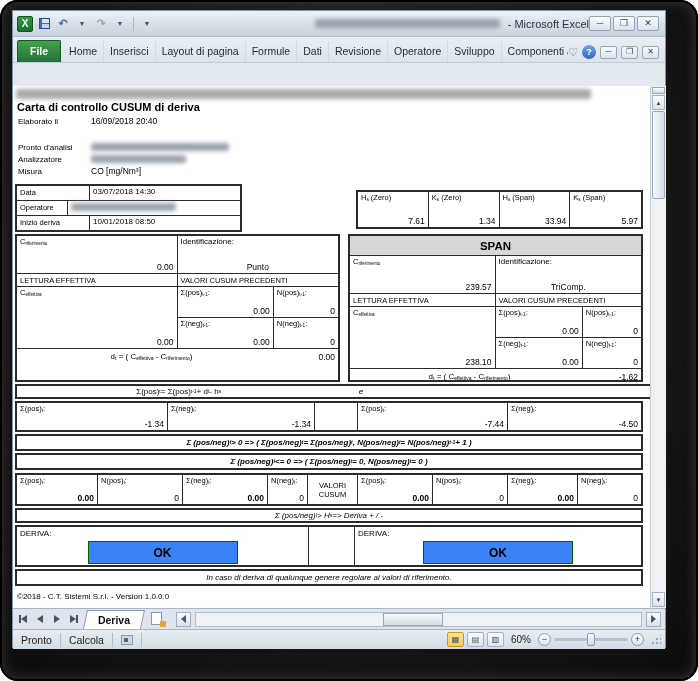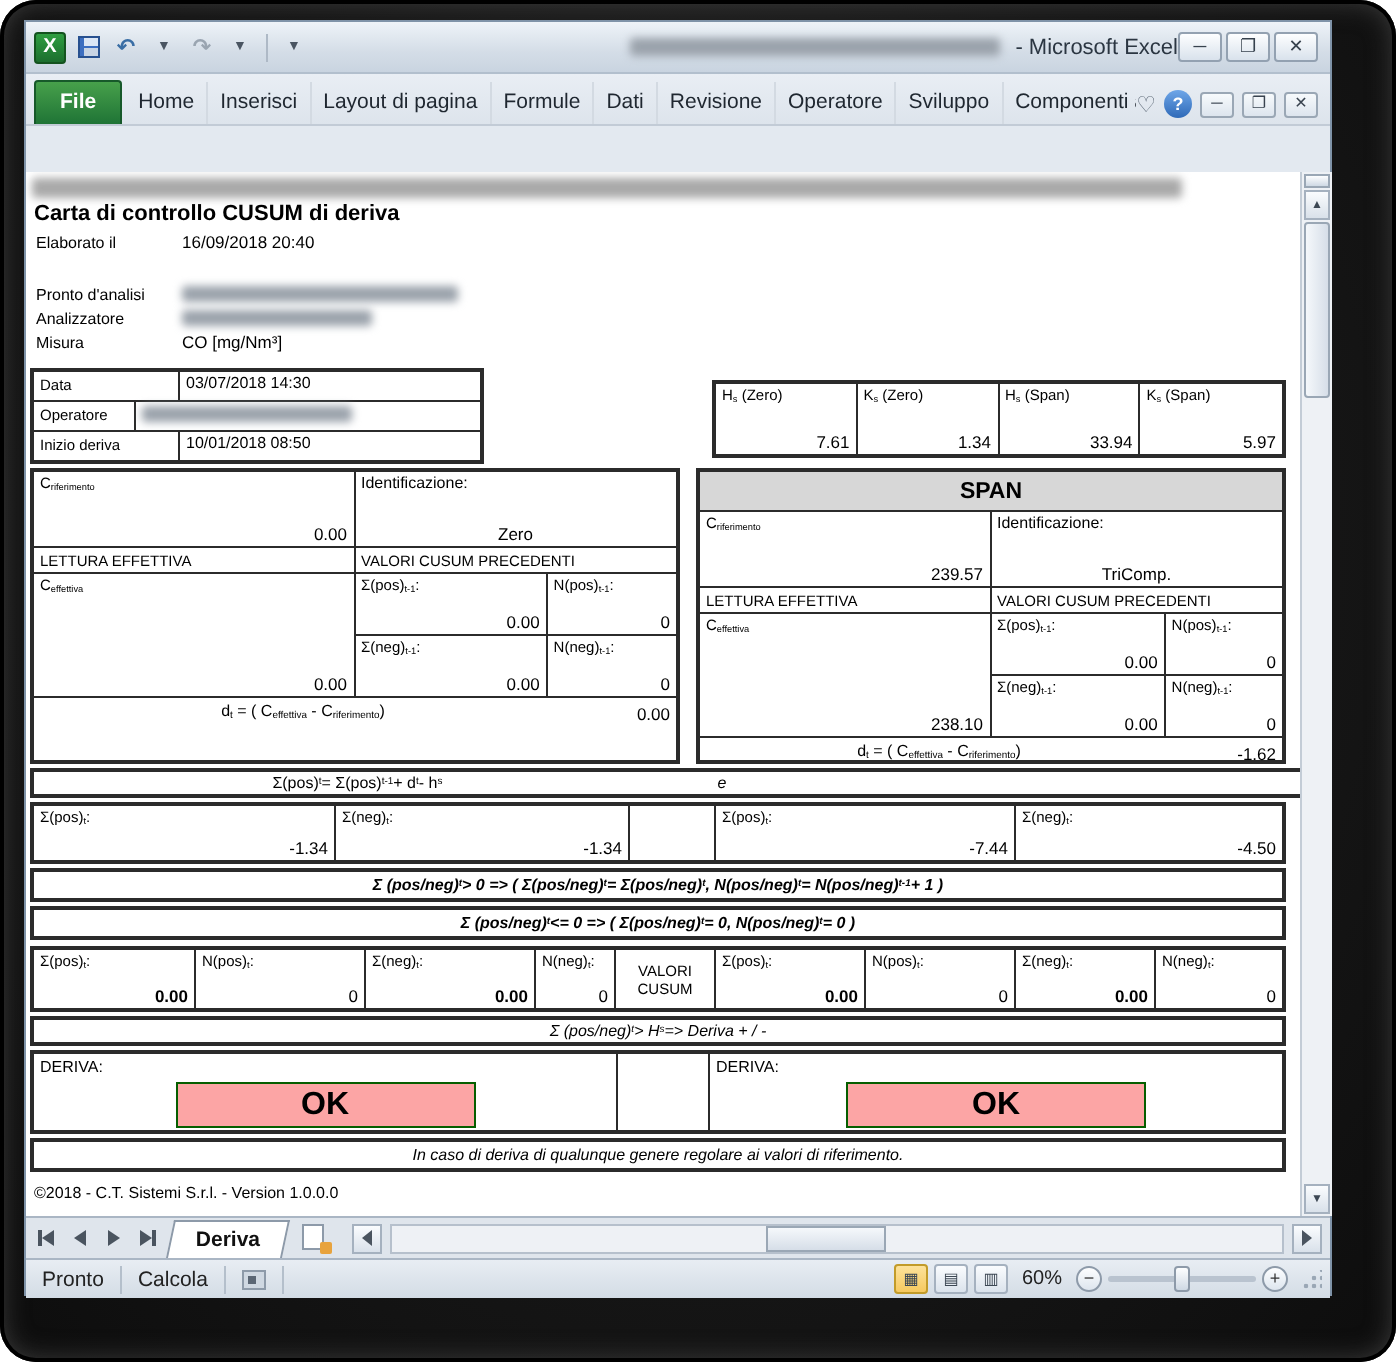--- a/index.html
+++ b/index.html
@@ -71,22 +71,22 @@
   .val { font-size:8.5px; color:#000; }
   sub { font-size:62%; vertical-align:-0.25em; }
   .vcell { position:relative; height:100%; padding:1px 3px; display:flex; flex-direction:column; justify-content:space-between; }
   .vcell .val { align-self:flex-end; }
   .bR { border-right:1px solid #2b2b2b; }
   .bB { border-bottom:1px solid #2b2b2b; }
   .gray-head { background:#d7d7d7; font-weight:bold; font-size:11.5px; text-align:center;
                border-bottom:1px solid #2b2b2b; display:flex; align-items:center; justify-content:center; height:20px; }
   .center-it { display:flex; align-items:center; justify-content:center; font-size:8px; }
   .boldit { font-weight:bold; font-style:italic; }
-  .ok { width:150px; height:23px; background:#fca5a5; border:1px solid #065e00; color:#000;
-        font-weight:bold; font-size:16px; display:flex; align-items:center; justify-content:center; margin:0 auto; }
+  .ok { width:150px; height:23px; background:#3b82f6; border:1px solid #065e00; color:#000;
+        font-weight:bold; font-size:12px; display:flex; align-items:center; justify-content:center; margin:0 auto; }
 
   
   .vscroll { position:absolute; left:637px; top:75px; width:16px; height:522px; background:#eef1f5; border-left:1px solid #c3ccd6; }
   .vsplit { height:7px; background:linear-gradient(#fdfeff,#cfd9e4); border:1px solid #9aa7b5; margin:1px; }
   .sbtn { height:15px; margin:1px; background:linear-gradient(#fafcfe,#d9e1ea); border:1px solid #a5b1bf;
           display:flex; align-items:center; justify-content:center; font-size:6px; color:#3d4854; }
   .vthumb { margin:1px; height:88px; background:linear-gradient(90deg,#f5f8fb,#d6dee8); border:1px solid #9aa7b5; border-radius:2px; }
   .vtrack { position:absolute; bottom:17px; top:130px; left:0; right:0; }
   .vdown { position:absolute; bottom:0; left:0; right:0; height:15px; margin:1px; background:linear-gradient(#fafcfe,#d9e1ea);
            border:1px solid #a5b1bf; display:flex; align-items:center; justify-content:center; font-size:6px; color:#3d4854; }
@@ -245,21 +245,21 @@
       </div>
 
       <div class="band" style="left:2px;top:148px;width:325px;height:148px;">
         <div style="display:flex;height:38px;border-bottom:1px solid #2b2b2b;">
           <div class="vcell bR" style="width:50%;">
             <span class="lbl">C<sub>riferimento</sub></span>
             <span class="val">0.00</span>
           </div>
           <div class="vcell" style="width:50%;">
             <span class="lbl" style="font-size:8px;">Identificazione:</span>
-            <span class="val" style="align-self:center;">Zero</span>
+            <span class="val" style="align-self:center;">Punto</span>
           </div>
         </div>
         <div style="display:flex;height:13px;border-bottom:1px solid #2b2b2b;">
           <div class="bR lbl" style="width:50%;padding:2px 3px;font-size:7.5px;">LETTURA EFFETTIVA</div>
           <div class="lbl" style="width:50%;padding:2px 3px;font-size:7.5px;">VALORI CUSUM PRECEDENTI</div>
         </div>
         <div style="display:flex;height:62px;border-bottom:1px solid #2b2b2b;">
           <div class="vcell bR" style="width:50%;">
             <span class="lbl">C<sub>effettiva</sub></span>
             <span class="val">0.00</span>

